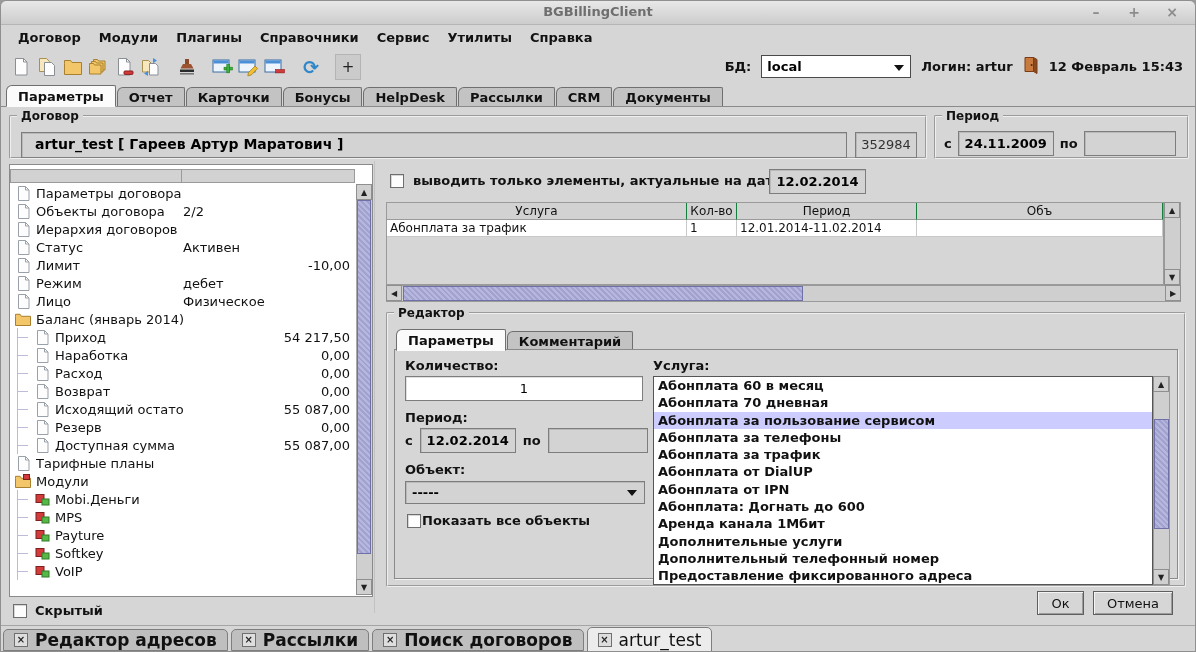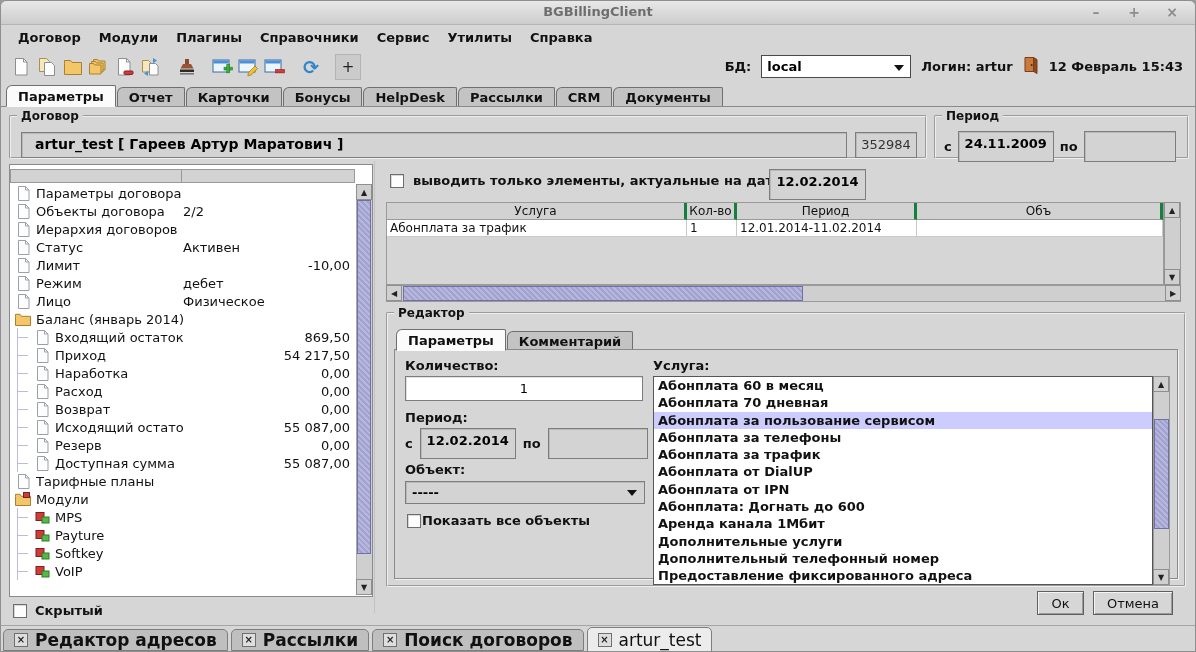--- a/index.html
+++ b/index.html
@@ -38,21 +38,21 @@
   fieldset { border:2px groove #efefef; border-radius:2px; }
   fieldset legend { font-size:12px; font-weight:bold; color:#111; padding:0 4px; margin-left:6px; }
 
   .contract-fs { position:absolute; left:8px; top:108px; width:918px; height:50px; }
   .contract-name { position:absolute; left:10px; top:9px; width:826px; height:26px; background:#d3d3d3; border:1px solid #7d7d7d; box-shadow:inset 1px 1px 0 rgba(0,0,0,.12); font-size:14px; font-weight:bold; padding:3px 0 0 13px; overflow:hidden; white-space:nowrap; }
   .contract-id { position:absolute; left:844px; top:9px; width:62px; height:26px; background:#d3d3d3; border:1px solid #7d7d7d; box-shadow:inset 1px 1px 0 rgba(0,0,0,.12); font-size:13px; color:#333; text-align:center; padding-top:4px; }
 
   .period-fs { position:absolute; left:933px; top:108px; width:255px; height:50px; }
   .period-fs .inline { position:absolute; left:8px; top:8px; display:flex; align-items:center; gap:6px; }
   .mini-label { font-size:13px; font-weight:bold; color:#111; }
-  .date-box { height:31px; background:#d3d3d3; border:1px solid #7d7d7d; box-shadow:inset 1px 1px 0 rgba(0,0,0,.12); font-size:13px; font-weight:bold; text-align:center; padding-top:4px; }
+  .date-box { height:25px; background:#d3d3d3; border:1px solid #7d7d7d; box-shadow:inset 1px 1px 0 rgba(0,0,0,.12); font-size:13px; font-weight:bold; text-align:center; padding-top:4px; }
 
   
   .content { position:absolute; left:0; top:160px; width:1196px; height:464px; }
 
   
   .left-panel { position:absolute; left:8px; top:3px; width:364px; height:433px; border:1px solid #8a8a8a; background:#fff; }
   .tree-headers { position:absolute; left:0; top:4px; right:17px; height:14px; display:flex; }
   .tree-headers .hcell { background:#d2d2d2; border:1px solid #9a9a9a; height:14px; }
   .tree-headers .hcell.c1 { width:172px; }
   .tree-headers .hcell.c2 { flex:1; margin-left:-1px; }
@@ -78,21 +78,21 @@
 
   .splitter { position:absolute; left:373px; top:0; width:6px; height:452px; background:#d6d6d6; border-left:1px solid #c2c2c2; }
 
   
   .right-panel { position:absolute; left:380px; top:0; width:812px; height:464px; }
   .filter-row { position:absolute; left:9px; top:12px; display:flex; align-items:center; gap:9px; }
   .filter-date { position:absolute; left:388px; top:8px; width:97px; }
 
   .svc-table { position:absolute; left:5px; top:41px; width:778px; height:83px; background:#d6d6d6; border:1px solid #9a9a9a; }
   .svc-head { display:flex; height:17px; }
-  .svc-head .cell { background:#d2d2d2; border-right:3px solid #15803d; border-bottom:1px solid #9a9a9a; font-size:12px; color:#111; text-align:center; overflow:hidden; white-space:nowrap; padding-top:1px; }
+  .svc-head .cell { background:#d2d2d2; border-right:1px solid #15803d; border-bottom:1px solid #9a9a9a; font-size:12px; color:#111; text-align:center; overflow:hidden; white-space:nowrap; padding-top:1px; }
   .svc-row { display:flex; height:17px; background:#fff; border-bottom:1px solid #c9c9c9; }
   .svc-row .cell { font-size:12px; color:#111; padding:1px 3px 0 3px; border-right:1px solid #c9c9c9; overflow:hidden; white-space:nowrap; }
   .svc-vscroll { position:absolute; left:783px; top:41px; width:17px; height:83px; background:#cfcfcf; border:1px solid #9a9a9a; }
   .svc-hscroll { position:absolute; left:5px; top:124px; width:795px; height:17px; background:#cfcfcf; border:1px solid #9a9a9a; }
 
   
   .editor-fs { position:absolute; left:5px; top:145px; width:800px; height:281px; }
   .etabs { position:absolute; left:8px; top:6px; display:flex; align-items:flex-end; height:24px; }
   .editor-body { position:absolute; left:6px; top:29px; right:6px; bottom:6px; border:1px solid #8a8a8a; box-shadow:1px 1px 0 #f2f2f2; }
   .fld-label { position:absolute; font-size:13px; font-weight:bold; color:#111; }
@@ -364,33 +364,20 @@
           </div>
           <div class="tree-row">
             <span class="tree-name">
               <span class="tree-guide"></span>
               <span class="tree-icon">
                 <svg width="13" height="15" viewBox="0 0 13 15">
                   <path d="M1.5 .5h7l3.5 3.5v10.5h-10.5z" fill="#fdfdfd" stroke="#9aa0a8"></path>
                   <path d="M8.5 .5v3.5h3.5" fill="none" stroke="#9aa0a8"></path>
                 </svg>
               </span>
-              <span class="tree-label">Входящий остаток</span>
-            </span>
-            <span class="tree-value right">869,50</span>
-          </div>
-          <div class="tree-row">
-            <span class="tree-name">
-              <span class="tree-guide"></span>
-              <span class="tree-icon">
-                <svg width="13" height="15" viewBox="0 0 13 15">
-                  <path d="M1.5 .5h7l3.5 3.5v10.5h-10.5z" fill="#fdfdfd" stroke="#9aa0a8"></path>
-                  <path d="M8.5 .5v3.5h3.5" fill="none" stroke="#9aa0a8"></path>
-                </svg>
-              </span>
               <span class="tree-label">Приход</span>
             </span>
             <span class="tree-value right">54 217,50</span>
           </div>
           <div class="tree-row">
             <span class="tree-name">
               <span class="tree-guide"></span>
               <span class="tree-icon">
                 <svg width="13" height="15" viewBox="0 0 13 15">
                   <path d="M1.5 .5h7l3.5 3.5v10.5h-10.5z" fill="#fdfdfd" stroke="#9aa0a8"></path>
@@ -480,20 +467,33 @@
           </div>
           <div class="tree-row">
             <span class="tree-name">
               <span class="tree-icon">
                 <svg width="16" height="14" viewBox="0 0 16 14">
                   <path d="M.5 4.5v-2.2h4.6l1.3 2h9.1v9.2h-15z" fill="#f3c769" stroke="#a8802f"></path>
                   <rect x="8.5" y=".5" width="6" height="5" fill="#d23b3b" stroke="#7d1f1f"></rect>
                 </svg>
               </span>
               <span class="tree-label">Модули</span>
+            </span>
+            <span class="tree-value"></span>
+          </div>
+          <div class="tree-row">
+            <span class="tree-name">
+              <span class="tree-guide"></span>
+              <span class="tree-icon">
+                <svg width="15" height="14" viewBox="0 0 15 14">
+                  <rect x="1" y="2.5" width="8" height="8" fill="#d23b3b" stroke="#7d1f1f"></rect>
+                  <rect x="7" y="7" width="7" height="6" fill="#58b847" stroke="#2f7a24"></rect>
+                </svg>
+              </span>
+              <span class="tree-label">Mobi.Деньги</span>
             </span>
             <span class="tree-value"></span>
           </div>
           <div class="tree-row">
             <span class="tree-name">
               <span class="tree-guide"></span>
               <span class="tree-icon">
                 <svg width="15" height="14" viewBox="0 0 15 14">
                   <rect x="1" y="2.5" width="8" height="8" fill="#d23b3b" stroke="#7d1f1f"></rect>
                   <rect x="7" y="7" width="7" height="6" fill="#58b847" stroke="#2f7a24"></rect>

